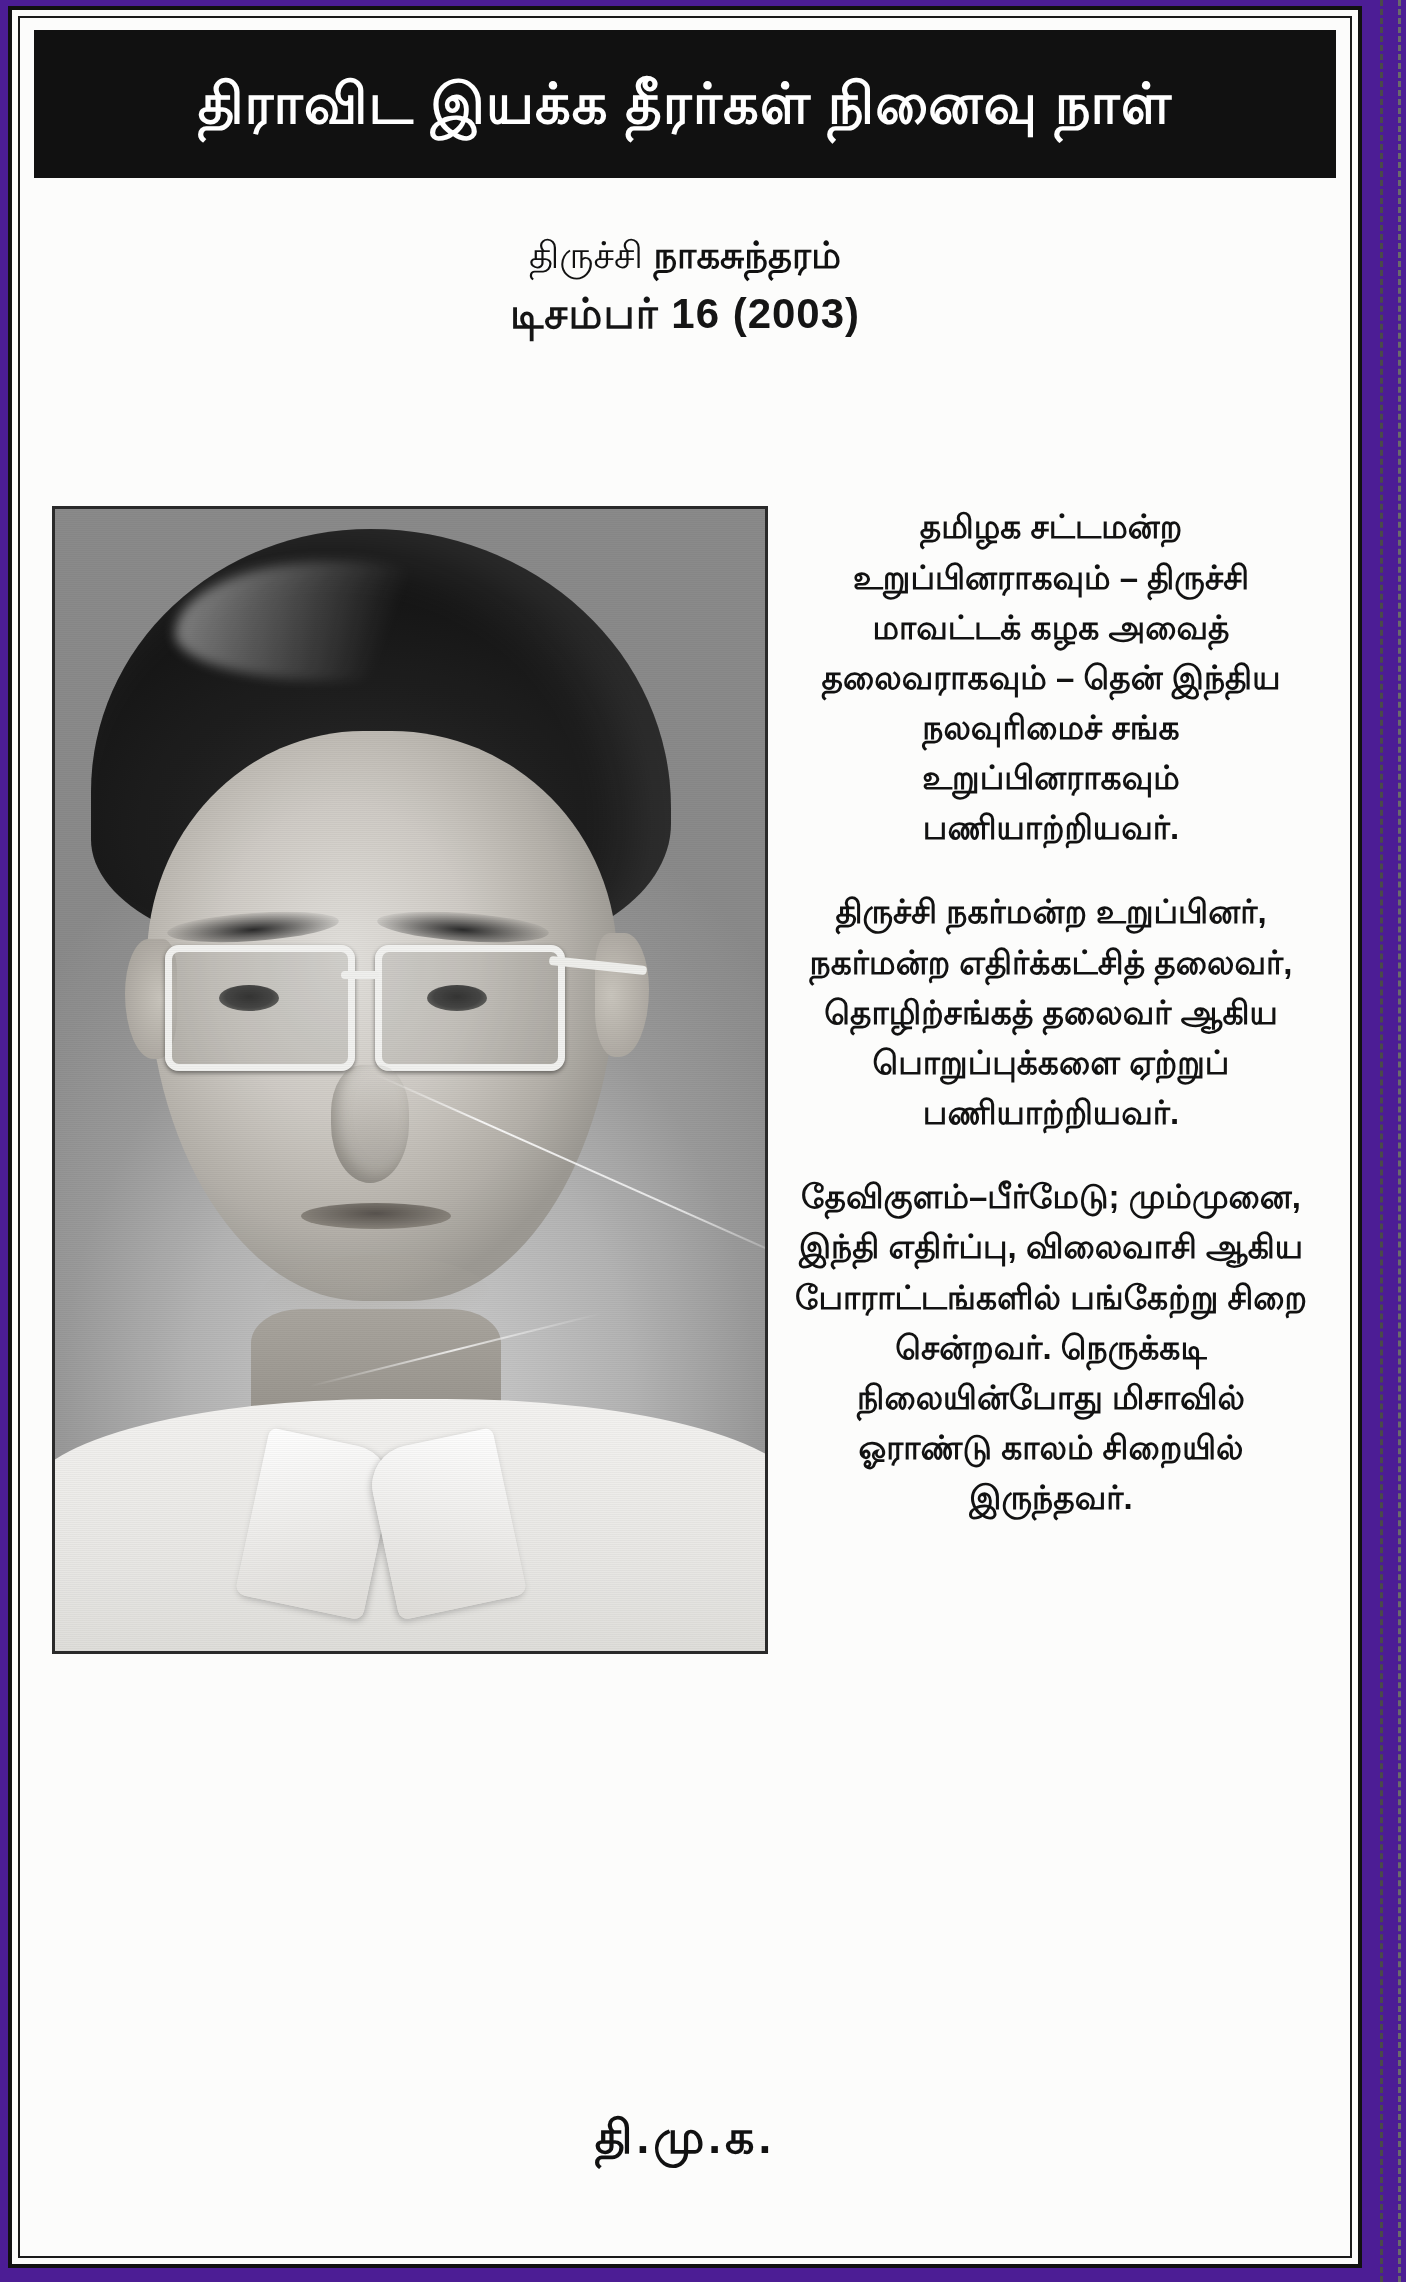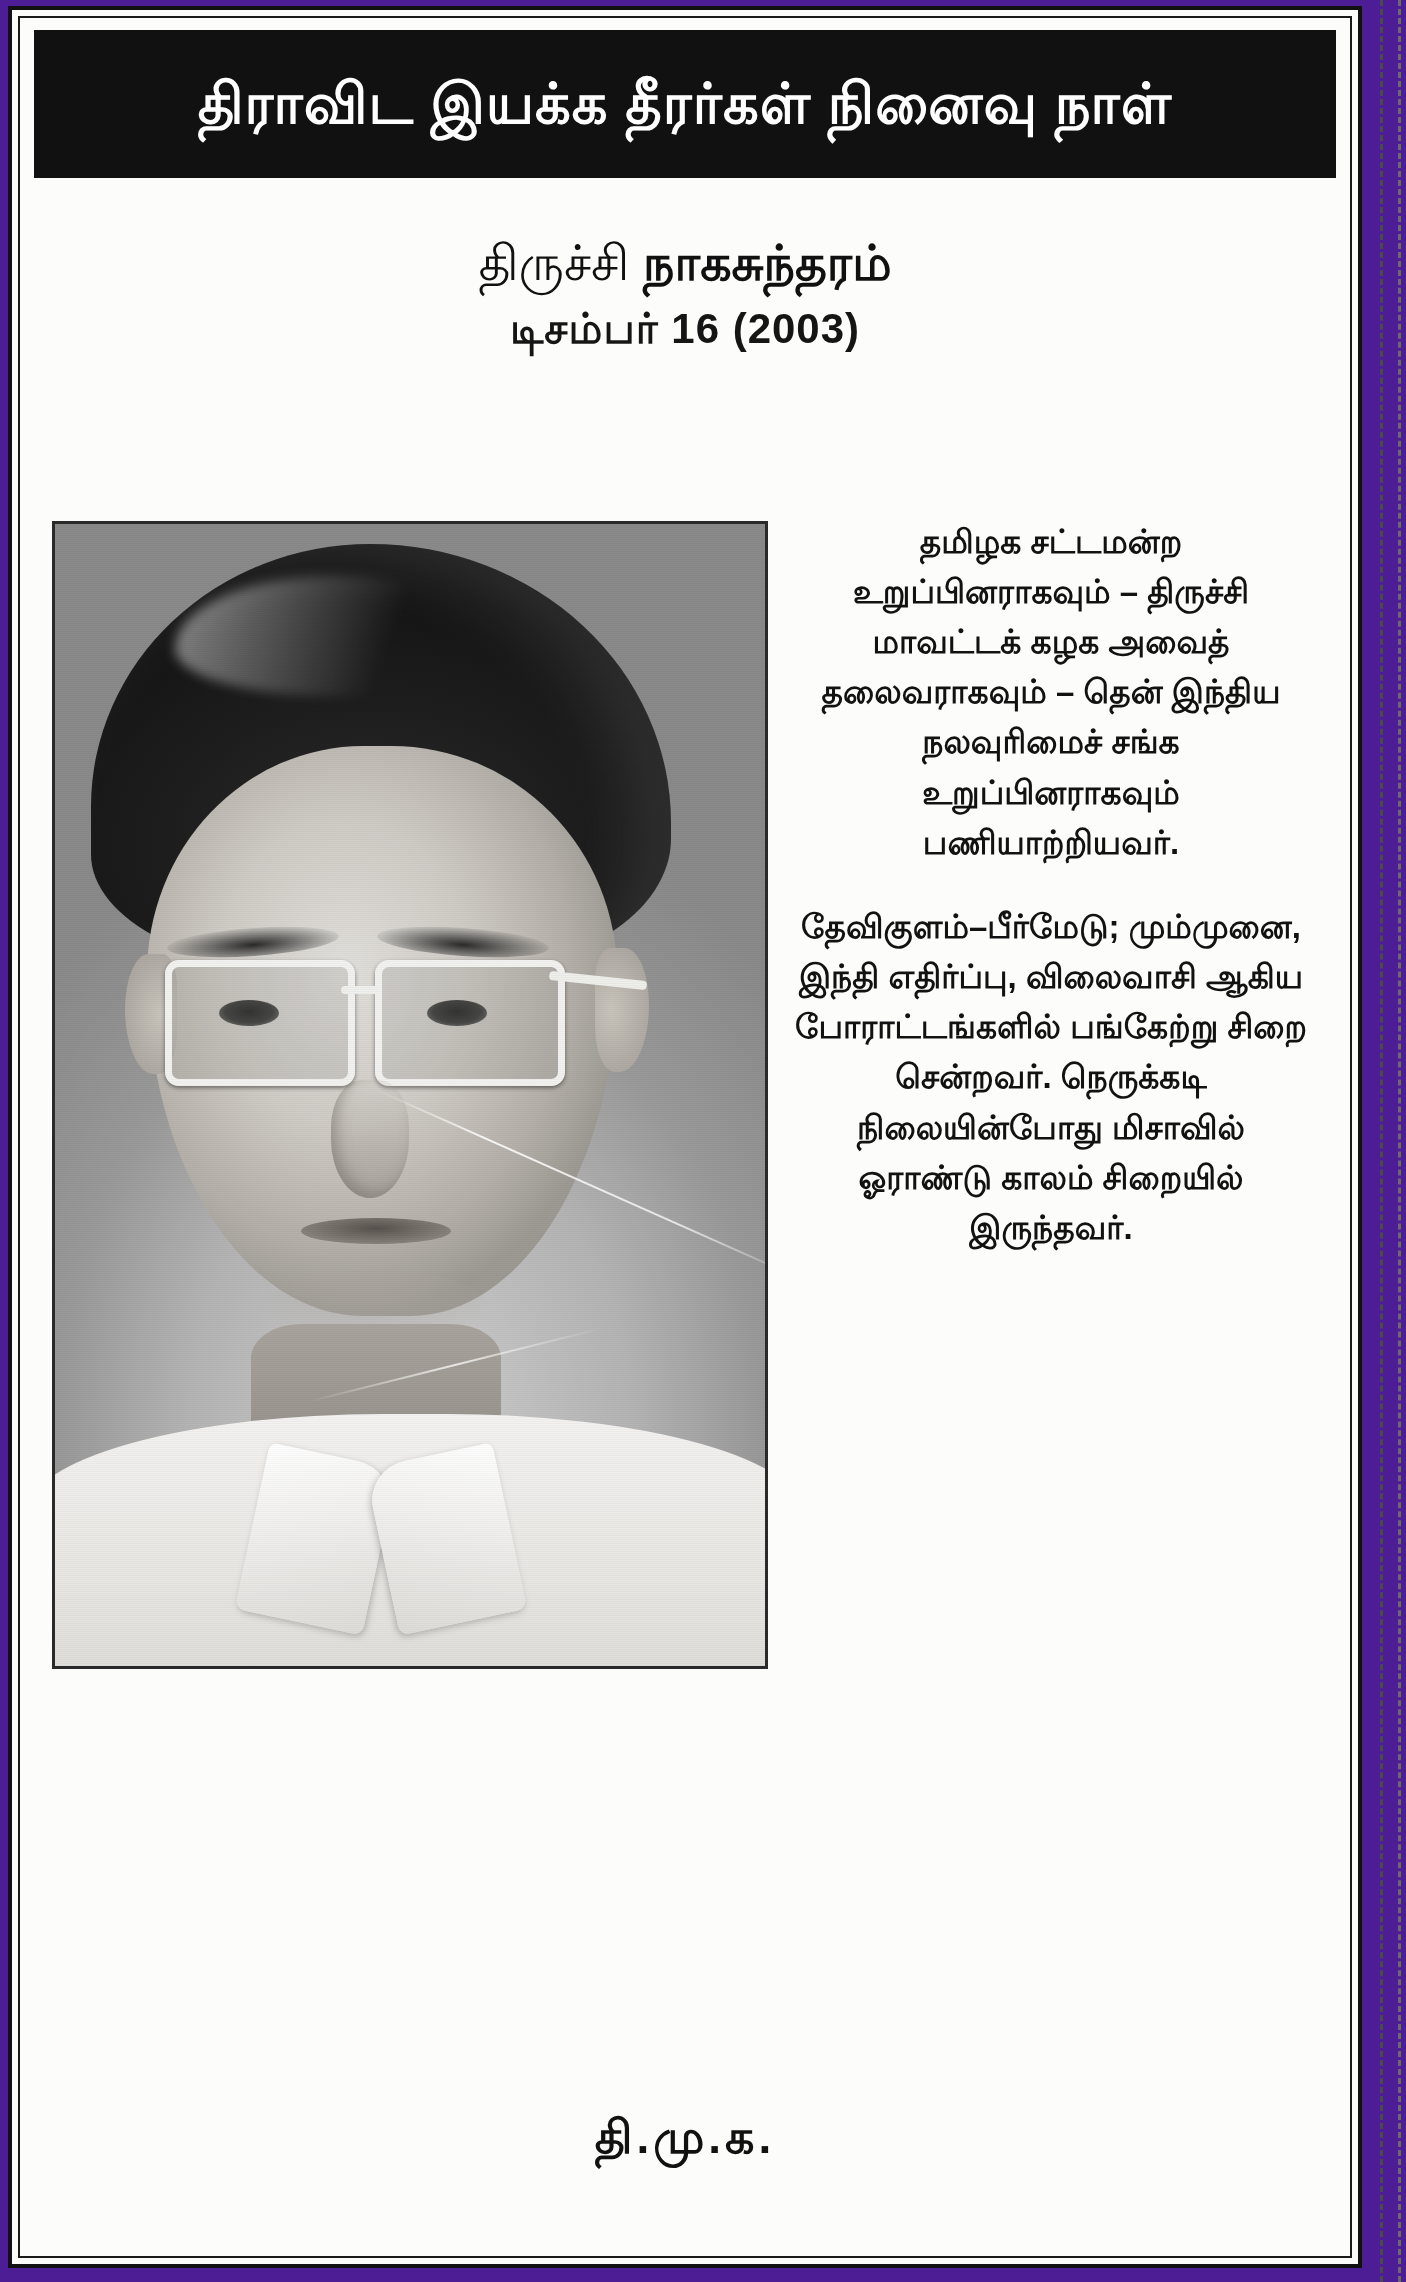--- a/index.html
+++ b/index.html
@@ -84,21 +84,21 @@
     line-height: 1.15;
     padding: 0 10px;
   }
 
   
   .name-block {
     margin-top: 56px;
     text-align: center;
   }
   .name-line {
-    font-size: 49px;
+    font-size: 37px;
     color: #111111;
     line-height: 1.2;
   }
   .name-prefix { font-weight: normal; }
   .name-main { font-weight: bold; }
   .date-line {
     margin-top: 12px;
     font-size: 42px;
     font-weight: bold;
     color: #151515;
@@ -368,20 +368,21 @@
             <div class="ph-collar-l"></div>
             <div class="ph-collar-r"></div>
             <div class="ph-crease"></div>
             <div class="ph-crease2"></div>
             <div class="ph-grain"></div>
           </div>
         </div>
 
         <div class="text-col">
           <p class="para">தமிழக சட்டமன்ற உறுப்பினராகவும் – திருச்சி மாவட்டக் கழக அவைத் தலைவராகவும் – தென் இந்திய நலவுரிமைச் சங்க உறுப்பினராகவும் பணியாற்றியவர்.</p>
+          <p class="para">திருச்சி நகர்மன்ற உறுப்பினர், நகர்மன்ற எதிர்க்கட்சித் தலைவர், தொழிற்சங்கத் தலைவர் ஆகிய பொறுப்புக்களை ஏற்றுப் பணியாற்றியவர்.</p>
           <p class="para">தேவிகுளம்–பீர்மேடு; மும்முனை, இந்தி எதிர்ப்பு, விலைவாசி ஆகிய போராட்டங்களில் பங்கேற்று சிறை சென்றவர். நெருக்கடி நிலையின்போது மிசாவில் ஓராண்டு காலம் சிறையில் இருந்தவர்.</p>
         </div>
 
       </div>
 
       <div class="footer">
         <div class="footer-line2">தி.மு.க.</div>
       </div>
 
     </div>

